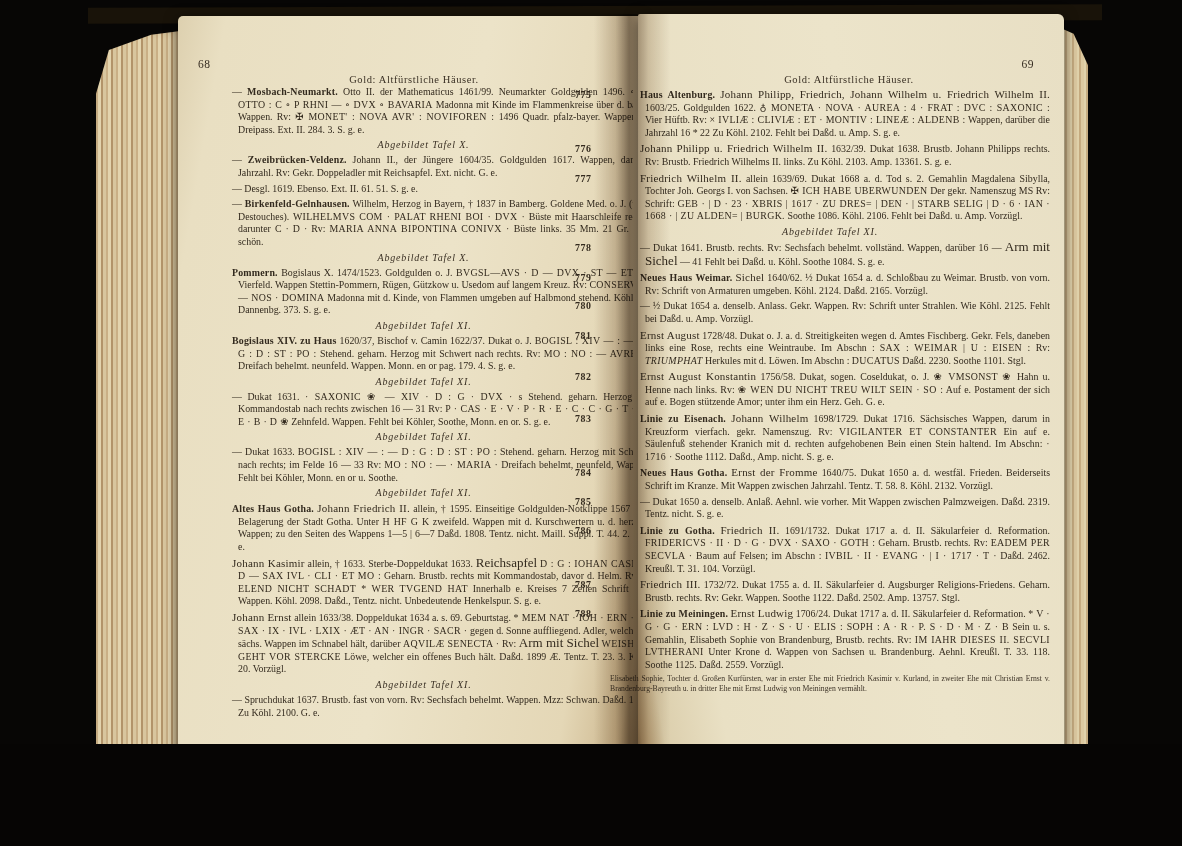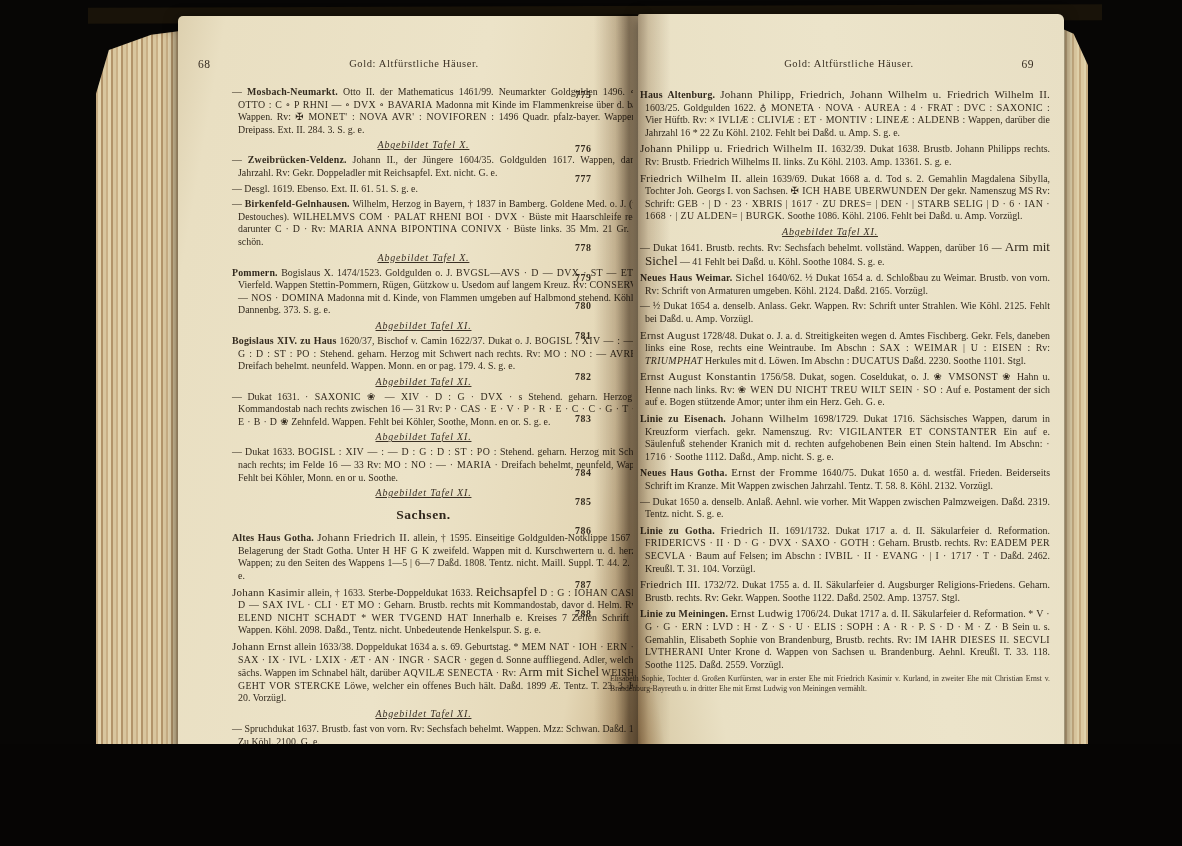--- a/index.html
+++ b/index.html
@@ -26,36 +26,36 @@
   .gutter{position:absolute;left:594px;top:14px;width:76px;height:818px;pointer-events:none;z-index:5;
     mix-blend-mode:multiply;
     background:linear-gradient(90deg,rgba(0,0,0,0) 0%,rgba(112,80,44,.28) 28%,rgba(64,42,20,.58) 46%,rgba(84,58,30,.52) 54%,rgba(132,100,62,.26) 72%,rgba(0,0,0,0) 100%);}
   
   .pg-head{position:absolute;height:16px;font-size:10.5px;color:#3a3024;z-index:3;}
   .lp-head{left:196px;top:58px;width:436px;}
   .rp-head{left:648px;top:58px;width:402px;}
   .pgnum{position:absolute;top:0;font-size:11.5px;letter-spacing:.5px;color:#352b20;}
   .lp-head .pgnum{left:2px;}
   .rp-head .pgnum{right:16px;text-align:right;}
-  .runhead{display:block;text-align:center;letter-spacing:.6px;}
+  .runhead{display:block;text-align:center;letter-spacing:.6px;margin-top:16px;}
   
   .lp-clip{position:absolute;left:196px;top:86px;width:437px;height:732px;overflow:hidden;z-index:3;}
   .lp-body{width:455px;}
   .rp-body{position:absolute;left:610px;top:88px;width:440px;z-index:3;}
   .entry{font-size:9.9px;line-height:12.6px;color:#332a1e;text-align:justify;margin:0 0 3px 0;
          padding-left:42px;text-indent:-42px;}
   .rp-body .entry{padding-left:35px;text-indent:-35px;}
   .num{display:inline-block;width:36px;letter-spacing:.5px;}
   .rp-body .num{width:30px;font-weight:bold;}
   .b{font-weight:bold;letter-spacing:.2px;}
   .n{font-size:11px;letter-spacing:.2px;}
   .g{letter-spacing:.35px;}
   .i{font-style:italic;}
   .s{font-size:13px;}
-  .tafel{font-size:10px;font-style:italic;text-align:center;color:#3a3024;margin:1px 0 4px 0;letter-spacing:.8px;text-decoration:underline;}
+  .tafel{font-size:10px;font-style:italic;text-align:center;color:#3a3024;margin:1px 0 4px 0;letter-spacing:.8px;}
   .section{font-size:13.5px;font-weight:bold;text-align:center;color:#2f261b;margin:9px 0 8px 0;letter-spacing:.6px;}
   .footnote{font-size:7.7px;line-height:9.6px;color:#3c3226;text-align:justify;margin-top:2px;}
 </style>
 </head>
 <body>
 
 <div class="stage">
   <div class="cover-top"></div>
   <div class="cover-bottom"></div>
   <div class="left-stack"></div>
@@ -77,21 +77,20 @@
         <div class="entry"><span class="num">1766</span>— <span class="b">Birkenfeld-Gelnhausen.</span> Wilhelm, Herzog in Bayern, † 1837 in Bamberg. Goldene Med. o. J. (v. C. Destouches). <span class="g">WILHELMVS COM · PALAT RHENI BOI · DVX ·</span> Büste mit Haarschleife rechts, darunter C · D · Rv: <span class="g">MARIA ANNA BIPONTINA CONIVX ·</span> Büste links. 35 Mm. 21 Gr. Sehr schön.</div>
         <div class="tafel">Abgebildet Tafel X.</div>
         <div class="entry"><span class="num">1767</span><span class="b">Pommern.</span> Bogislaus X. 1474/1523. Goldgulden o. J. <span class="g">BVGSL—AVS · D — DVX · ST — ETTIN</span> Vierfeld. Wappen Stettin-Pommern, Rügen, Gützkow u. Usedom auf langem Kreuz. Rv: <span class="g">CONSERVA * — NOS · DOMINA</span> Madonna mit d. Kinde, von Flammen umgeben auf Halbmond stehend. Köhl. 20. Dannenbg. 373. S. g. e.</div>
         <div class="tafel">Abgebildet Tafel XI.</div>
         <div class="entry"><span class="num">1768</span><span class="b">Bogislaus XIV. zu Haus</span> 1620/37, Bischof v. Camin 1622/37. Dukat o. J. <span class="g">BOGISL : XIV — : — D : G : D : ST : PO :</span> Stehend. geharn. Herzog mit Schwert nach rechts. Rv: <span class="g">MO : NO : — AVREA ·</span> Dreifach behelmt. neunfeld. Wappen. Monn. en or pag. 179. 4. S. g. e.</div>
         <div class="tafel">Abgebildet Tafel XI.</div>
         <div class="entry"><span class="num">1769</span>— Dukat 1631. <span class="g">· SAXONIC ❀ — XIV · D : G · DVX · s</span> Stehend. geharn. Herzog mit Kommandostab nach rechts zwischen 16 — 31 Rv: <span class="g">P · CAS · E · V · P · R · E · C · C · G · T · L · E · B · D ❀</span> Zehnfeld. Wappen. Fehlt bei Köhler, Soothe, Monn. en or. S. g. e.</div>
         <div class="tafel">Abgebildet Tafel XI.</div>
         <div class="entry"><span class="num">1770</span>— Dukat 1633. <span class="g">BOGISL : XIV — : — D : G : D : ST : PO :</span> Stehend. geharn. Herzog mit Schwert nach rechts; im Felde 16 — 33 Rv: <span class="g">MO : NO : — · MARIA ·</span> Dreifach behelmt, neunfeld, Wappen. Fehlt bei Köhler, Monn. en or u. Soothe.</div>
         <div class="tafel">Abgebildet Tafel XI.</div>
-        <div class="section">Sachsen.</div>
         <div class="entry"><span class="num">1771</span><span class="b">Altes Haus Gotha.</span> <span class="n">Johann Friedrich II.</span> allein, † 1595. Einseitige Goldgulden-Notklippe 1567 a. d. Belagerung der Stadt Gotha. Unter <span class="g">H HF G K</span> zweifeld. Wappen mit d. Kurschwertern u. d. herzogl. Wappen; zu den Seiten des Wappens 1—5 | 6—7 Daßd. 1808. Tentz. nicht. Maill. Suppl. T. 44. 2. S. g. e.</div>
         <div class="entry"><span class="num">1772</span><span class="n">Johann Kasimir</span> allein, † 1633. Sterbe-Doppeldukat 1633. <span class="s">Reichsapfel</span> <span class="g">D : G : IOHAN CASIM · D — SAX IVL · CLI · ET MO :</span> Geharn. Brustb. rechts mit Kommandostab, davor d. Helm. Rv: <span class="g">❀ ELEND NICHT SCHADT * WER TVGEND HAT</span> Innerhalb e. Kreises 7 Zeilen Schrift u. 2 Wappen. Köhl. 2098. Daßd., Tentz. nicht. Unbedeutende Henkelspur. S. g. e.</div>
         <div class="entry"><span class="num">1773</span><span class="n">Johann Ernst</span> allein 1633/38. Doppeldukat 1634 a. s. 69. Geburtstag. <span class="g">* MEM NAT · IOH · ERN · D · SAX · IX · IVL · LXIX · ÆT · AN · INGR · SACR ·</span> gegen d. Sonne auffliegend. Adler, welcher d. sächs. Wappen im Schnabel hält, darüber <span class="g">AQVILÆ SENECTA ·</span> Rv: <span class="s">Arm mit Sichel</span> <span class="g">WEISHEIT GEHT VOR STERCKE</span> Löwe, welcher ein offenes Buch hält. Daßd. 1899 Æ. Tentz. T. 23. 3. Köhl. 20. Vorzügl.</div>
         <div class="tafel">Abgebildet Tafel XI.</div>
         <div class="entry"><span class="num">1774</span>— Spruchdukat 1637. Brustb. fast von vorn. Rv: Sechsfach behelmt. Wappen. Mzz: Schwan. Daßd. 1904. Zu Köhl. 2100. G. e.</div>
       </div>
   </div>
 
   <div class="pg-head rp-head">
     <span class="runhead">Gold: Altfürstliche Häuser.</span>

